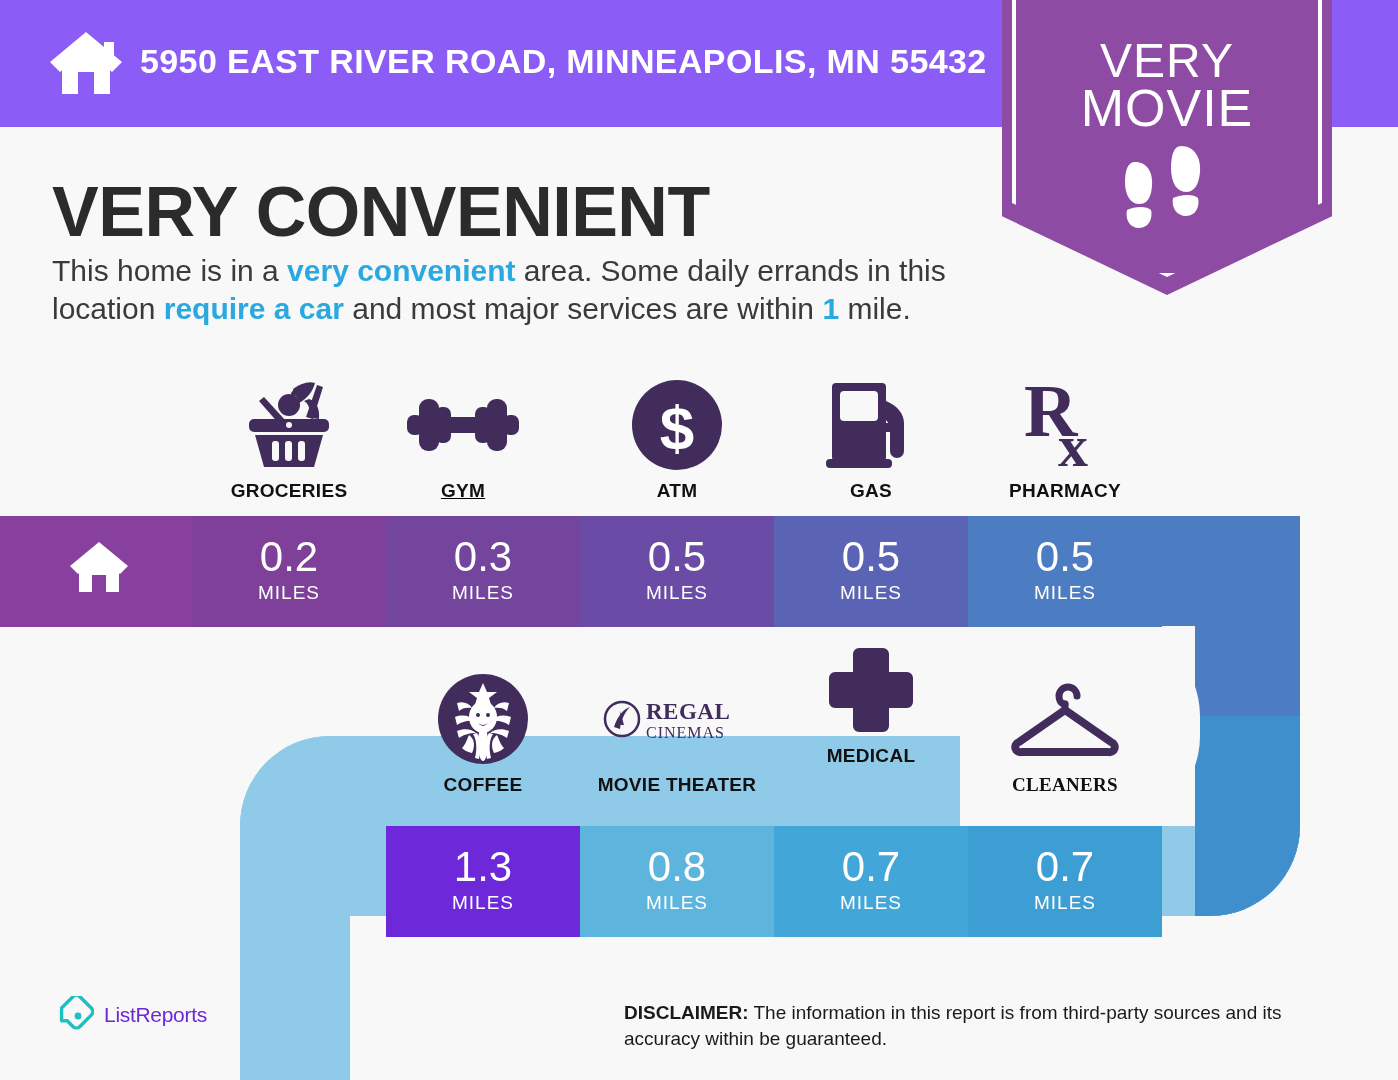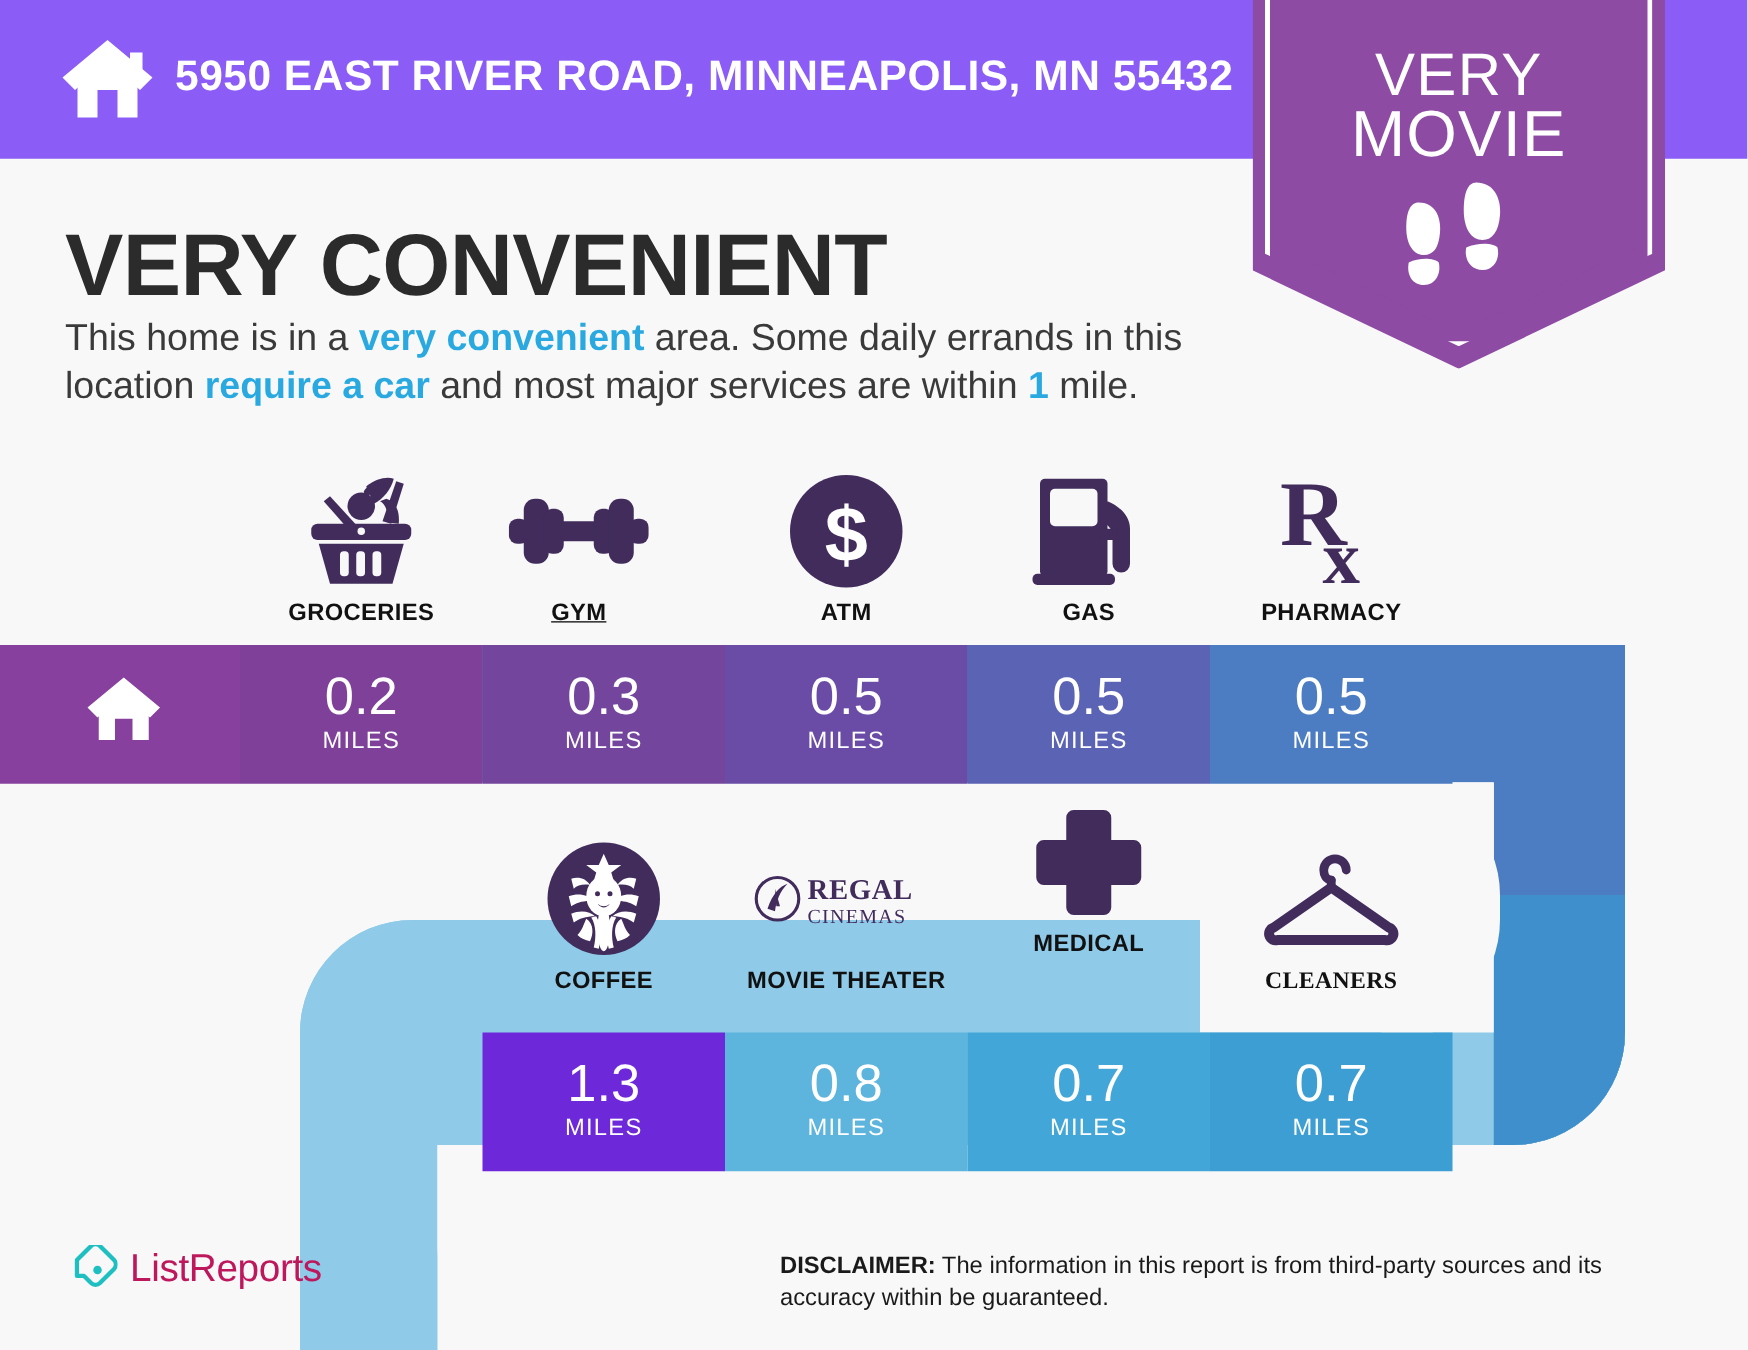--- a/index.html
+++ b/index.html
@@ -80,21 +80,21 @@
   
   #ribbon-svg { position:absolute; left:0; top:0; width:1398px; height:1080px; }
 
   .seg { position:absolute; width:194px; height:111px; color:#fff; text-align:center; }
   .seg .num { font-size:42px; line-height:1; padding-top:20px; font-weight:normal; }
   .seg .unit { font-size:19px; letter-spacing:1px; margin-top:4px; }
   #home-seg-icon { position:absolute; left:68px; top:540px; width:62px; height:54px; }
 
   
   #logo-wrap { position:absolute; left:56px; top:996px; display:flex; align-items:center; gap:10px; }
-  #logo-text { font-size:31px; color:#be185d; letter-spacing:-0.3px; }
+  #logo-text { font-size:21px; color:#6d28d9; letter-spacing:-0.3px; }
   #disclaimer {
     position:absolute; left:624px; top:1000px; width:730px;
     font-size:19px; line-height:1.35; color:#1A1A1A;
   }
   #disclaimer b { font-weight:bold; }
 </style>
 </head>
 <body>
 
 <div id="header">

